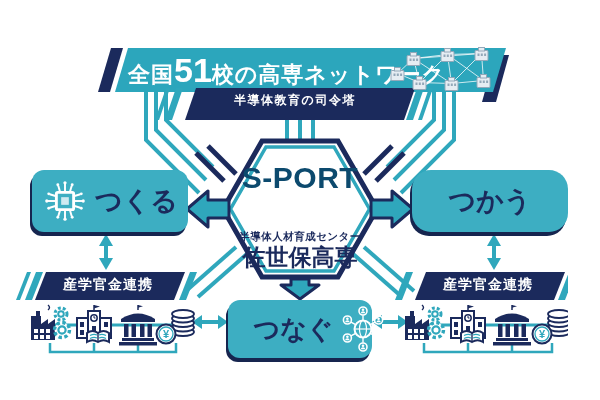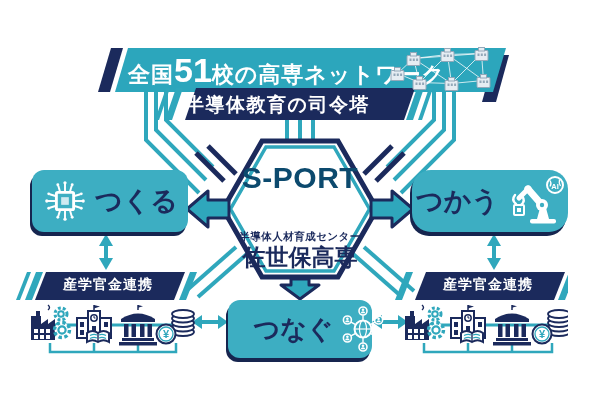--- a/index.html
+++ b/index.html
@@ -4,21 +4,21 @@
 <style>
   html,body{margin:0;padding:0;background:#fff;}
   #canvas{position:relative;width:568px;height:400px;background:#FFFFFF;overflow:hidden;
           font-family:"Liberation Sans",sans-serif;}
   .abs{position:absolute;}
   #art{position:absolute;left:0;top:0;z-index:0;}
   .txt{z-index:2;color:#fff;font-weight:bold;white-space:nowrap;}
   .top-banner-text{left:128px;top:51px;width:270px;height:38px;line-height:38px;text-align:left;}
   .tb-prefix,.tb-suffix{font-size:22px;letter-spacing:1px;}
   .tb-number{font-size:34px;letter-spacing:0;}
-  .sub-banner-text{left:185px;top:92px;width:220px;text-align:left;font-size:19px;letter-spacing:1.5px;}
+  .sub-banner-text{left:185px;top:92px;width:220px;text-align:center;font-size:12px;letter-spacing:1.5px;}
   .hex-title{left:220px;top:161px;width:160px;text-align:center;font-size:30px;font-weight:800;
              color:#0c4a6e;letter-spacing:0.5px;z-index:2;}
   .hex-name{left:220px;top:200px;width:160px;text-align:center;font-size:23px;font-weight:800;
             color:#1B2A5C;z-index:2;margin-top:42px;}
   .hex-caption{left:220px;top:230px;width:160px;text-align:center;font-size:10.5px;font-weight:bold;
                color:#1B2A5C;letter-spacing:0.5px;z-index:2;}
   .node-box{z-index:2;background:#3DAEC2;border-radius:12px;box-shadow:-2px 4px 0 #16254F;
             display:flex;align-items:center;justify-content:center;gap:7px;}
   .node-label{color:#1B2A5C;font-weight:800;font-size:27px;white-space:nowrap;}
   #make-box{left:32px;top:170px;width:156px;height:62px;}
@@ -186,43 +186,20 @@
           <circle cx="41" cy="16.5" r="1.5"></circle>
             <circle cx="41" cy="31.5" r="1.5"></circle>
         </g>
       </svg>
     </span>
     <span class="node-label">つくる</span>
   </div>
 
   <div class="abs node-box" id="use-box">
     <span class="node-label">つかう</span>
-    <span>
-      <svg width="58" height="52" viewBox="0 0 58 52" style="display:block">
-        <g stroke="#FFFFFF" stroke-linecap="round" fill="none">
-          <line x1="36" y1="30" x2="22" y2="14" stroke-width="7"></line>
-          <line x1="22" y1="14" x2="13" y2="23" stroke-width="5"></line>
-        </g>
-        <g fill="#FFFFFF">
-          <rect x="24" y="44" width="26" height="4.5" rx="2"></rect>
-          <polygon points="31,44 43,44 40,33 34,33"></polygon>
-          <circle cx="36" cy="30" r="6"></circle>
-          <circle cx="22" cy="14" r="3.6"></circle>
-        </g>
-        <circle cx="36" cy="30" r="2.2" fill="#3DAEC2"></circle>
-        <path d="M9,20 q-4,5 1,9 M16,21 q4,5 -1,9" stroke="#FFFFFF" stroke-width="2.4" fill="none" stroke-linecap="round"></path>
-        <rect x="8" y="30" width="10" height="10" rx="1" fill="none" stroke="#FFFFFF" stroke-width="2"></rect>
-        <rect x="11" y="33" width="4" height="4" fill="#FFFFFF"></rect>
-        <g>
-          <circle cx="49" cy="10" r="8" fill="none" stroke="#FFFFFF" stroke-width="2"></circle>
-          <path d="M44,5.5 q2,3 0,6 M53.5,4.5 q-1,3.5 1,6.5" stroke="#FFFFFF" stroke-width="1.3" fill="none"></path>
-          <text x="49" y="13.5" font-size="7.5" font-weight="bold" fill="#FFFFFF" text-anchor="middle" font-family="Liberation Sans, sans-serif">AI</text>
-        </g>
-      </svg>
-    </span>
   </div>
 
   <div class="abs node-box" id="connect-box">
     <span class="node-label">つなぐ</span>
     <span>
       <svg width="46" height="46" viewBox="0 0 46 46" style="display:block">
         <g stroke="#FFFFFF" fill="none">
           <circle cx="23" cy="23" r="8.5" stroke-width="2"></circle>
           <ellipse cx="23" cy="23" rx="3.5" ry="8.5" stroke-width="1.2"></ellipse>
           <line x1="14.5" y1="23" x2="31.5" y2="23" stroke-width="1.2"></line>

